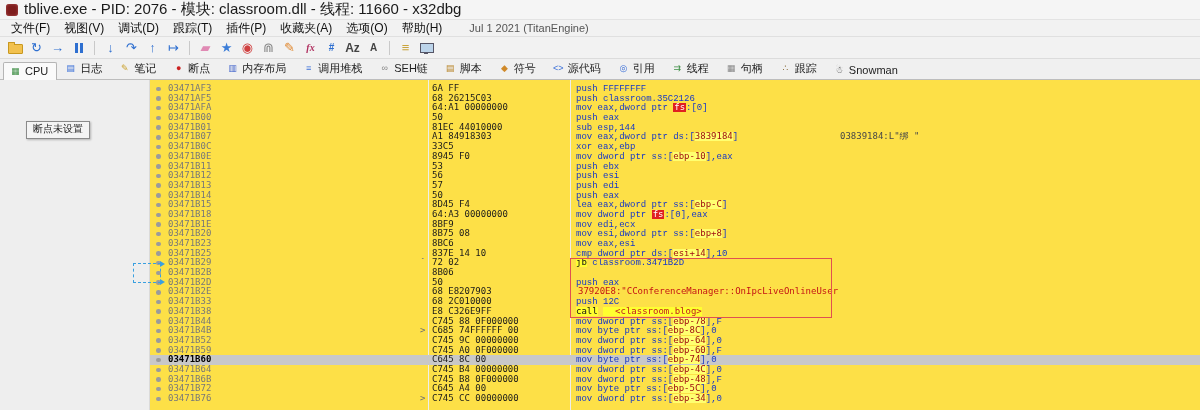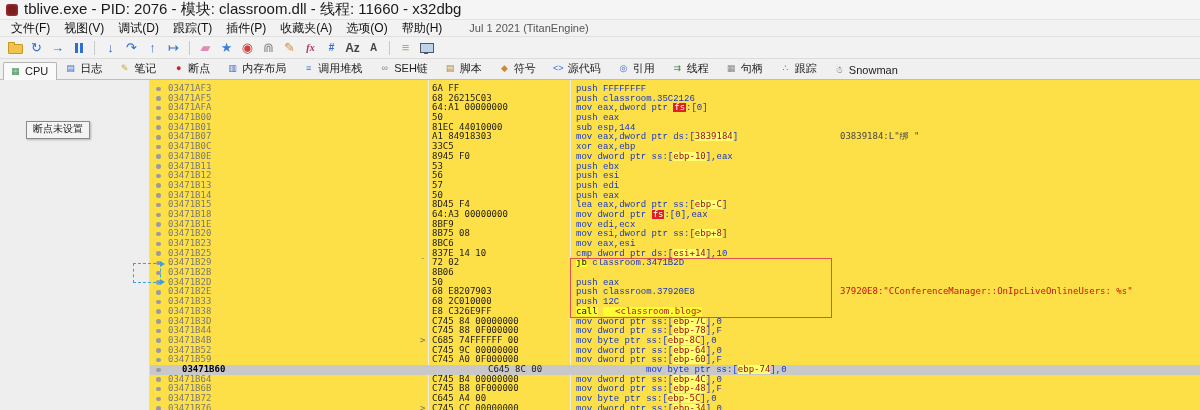--- a/index.html
+++ b/index.html
@@ -47,21 +47,21 @@
 
   
   .disasm{position:relative;height:330px;background:#fde047;overflow:hidden;
           font-family:"DejaVu Sans Mono",monospace;font-size:9px;}
   .leftpanel{position:absolute;left:0;top:0;width:150px;height:100%;
              background:#eeeeee;border-right:1px solid #dadada;box-sizing:border-box;}
   .colline{position:absolute;top:0;bottom:0;width:1px;background:#ededed;}
   .rows{position:absolute;left:150px;top:4px;right:0;}
   .drow{display:grid;grid-template-columns:18px 66px 186px 12px 144px 262px auto;
         height:9.7px;line-height:9.7px;white-space:pre;}
-  .drow.sel{background:#c8c8c8;gap:14px;}
+  .drow.sel{background:#c8c8c8;}
   .dcell{overflow:hidden;}
   .dot{position:relative;}
   .dot::after{content:'';position:absolute;left:6px;top:2.6px;width:4.5px;height:4.5px;
               border-radius:50%;background:#9b9b9b;}
   .addr{color:#787878;}
   .drow.sel .addr{color:#000;font-weight:bold;}
   .marker{color:#6e6e6e;}
   .bytes{color:#1a1a1a;}
   .comment{padding-left:2px;}
   .c-red{color:#c41414;}
@@ -224,24 +224,23 @@
         <div class="drow"><span class="dcell dot"></span><span class="dcell addr">03471B14</span><span class="dcell"></span><span class="dcell marker"></span><span class="dcell bytes">50</span><span class="dcell instr"><span class="t-ins">push eax</span></span><span class="dcell comment"></span></div>
         <div class="drow"><span class="dcell dot"></span><span class="dcell addr">03471B15</span><span class="dcell"></span><span class="dcell marker"></span><span class="dcell bytes">8D45 F4</span><span class="dcell instr"><span class="t-ins">lea eax,dword ptr ss:[</span><span class="t-mem">ebp-C</span><span class="t-ins">]</span></span><span class="dcell comment"></span></div>
         <div class="drow"><span class="dcell dot"></span><span class="dcell addr">03471B18</span><span class="dcell"></span><span class="dcell marker"></span><span class="dcell bytes">64:A3 00000000</span><span class="dcell instr"><span class="t-ins">mov dword ptr </span><span class="t-seg">fs</span><span class="t-ins">:[0],eax</span></span><span class="dcell comment"></span></div>
         <div class="drow"><span class="dcell dot"></span><span class="dcell addr">03471B1E</span><span class="dcell"></span><span class="dcell marker"></span><span class="dcell bytes">8BF9</span><span class="dcell instr"><span class="t-ins">mov edi,ecx</span></span><span class="dcell comment"></span></div>
         <div class="drow"><span class="dcell dot"></span><span class="dcell addr">03471B20</span><span class="dcell"></span><span class="dcell marker"></span><span class="dcell bytes">8B75 08</span><span class="dcell instr"><span class="t-ins">mov esi,dword ptr ss:[</span><span class="t-mem">ebp+8</span><span class="t-ins">]</span></span><span class="dcell comment"></span></div>
         <div class="drow"><span class="dcell dot"></span><span class="dcell addr">03471B23</span><span class="dcell"></span><span class="dcell marker"></span><span class="dcell bytes">8BC6</span><span class="dcell instr"><span class="t-ins">mov eax,esi</span></span><span class="dcell comment"></span></div>
         <div class="drow"><span class="dcell dot"></span><span class="dcell addr">03471B25</span><span class="dcell"></span><span class="dcell marker"></span><span class="dcell bytes">837E 14 10</span><span class="dcell instr"><span class="t-ins">cmp dword ptr ds:[</span><span class="t-mem">esi+14</span><span class="t-ins">],10</span></span><span class="dcell comment"></span></div>
         <div class="drow"><span class="dcell dot"></span><span class="dcell addr">03471B29</span><span class="dcell"></span><span class="dcell marker">ˇ</span><span class="dcell bytes">72 02</span><span class="dcell instr"><span class="t-hl">jb</span><span class="t-ins"> classroom.3471B2D</span></span><span class="dcell comment"></span></div>
         <div class="drow"><span class="dcell dot"></span><span class="dcell addr">03471B2B</span><span class="dcell"></span><span class="dcell marker"></span><span class="dcell bytes">8B06</span><span class="dcell comment"></span></div>
         <div class="drow"><span class="dcell dot"></span><span class="dcell addr">03471B2D</span><span class="dcell"></span><span class="dcell marker"></span><span class="dcell bytes">50</span><span class="dcell instr"><span class="t-ins">push eax</span></span><span class="dcell comment"></span></div>
-        <div class="drow"><span class="dcell dot"></span><span class="dcell addr">03471B2E</span><span class="dcell"></span><span class="dcell marker"></span><span class="dcell bytes">68 E8207903</span><span class="dcell instr"><span class="t-ins">push classroom.37920E8</span></span><span class="dcell comment c-red">37920E8:"CConferenceManager::OnIpcLiveOnlineUsers: %s"</span></div>
+        <div class="drow"><span class="dcell dot"></span><span class="dcell addr">03471B2E</span><span class="dcell"></span><span class="dcell marker"></span><span class="dcell bytes">68 E8207903</span><span class="dcell comment c-red">37920E8:"CConferenceManager::OnIpcLiveOnlineUsers: %s"</span></div>
         <div class="drow"><span class="dcell dot"></span><span class="dcell addr">03471B33</span><span class="dcell"></span><span class="dcell marker"></span><span class="dcell bytes">68 2C010000</span><span class="dcell instr"><span class="t-ins">push 12C</span></span><span class="dcell comment"></span></div>
         <div class="drow"><span class="dcell dot"></span><span class="dcell addr">03471B38</span><span class="dcell"></span><span class="dcell marker"></span><span class="dcell bytes">E8 C326E9FF</span><span class="dcell instr"><span class="t-hl">call</span><span class="t-ins"> </span><span class="t-hlr">&lt;classroom.blog&gt;</span></span><span class="dcell comment"></span></div>
-        <div class="drow"><span class="dcell dot"></span><span class="dcell addr">03471B3D</span><span class="dcell"></span><span class="dcell marker"></span><span class="dcell bytes">C745 84 00000000</span><span class="dcell instr"><span class="t-ins">mov dword ptr ss:[</span><span class="t-mem">ebp-7C</span><span class="t-ins">],0</span></span><span class="dcell comment"></span></div>
         <div class="drow"><span class="dcell dot"></span><span class="dcell addr">03471B44</span><span class="dcell"></span><span class="dcell marker"></span><span class="dcell bytes">C745 88 0F000000</span><span class="dcell instr"><span class="t-ins">mov dword ptr ss:[</span><span class="t-mem">ebp-78</span><span class="t-ins">],F</span></span><span class="dcell comment"></span></div>
         <div class="drow"><span class="dcell dot"></span><span class="dcell addr">03471B4B</span><span class="dcell"></span><span class="dcell marker">&gt;</span><span class="dcell bytes">C685 74FFFFFF 00</span><span class="dcell instr"><span class="t-ins">mov byte ptr ss:[</span><span class="t-mem">ebp-8C</span><span class="t-ins">],0</span></span><span class="dcell comment"></span></div>
         <div class="drow"><span class="dcell dot"></span><span class="dcell addr">03471B52</span><span class="dcell"></span><span class="dcell marker"></span><span class="dcell bytes">C745 9C 00000000</span><span class="dcell instr"><span class="t-ins">mov dword ptr ss:[</span><span class="t-mem">ebp-64</span><span class="t-ins">],0</span></span><span class="dcell comment"></span></div>
         <div class="drow"><span class="dcell dot"></span><span class="dcell addr">03471B59</span><span class="dcell"></span><span class="dcell marker"></span><span class="dcell bytes">C745 A0 0F000000</span><span class="dcell instr"><span class="t-ins">mov dword ptr ss:[</span><span class="t-mem">ebp-60</span><span class="t-ins">],F</span></span><span class="dcell comment"></span></div>
         <div class="drow sel"><span class="dcell dot"></span><span class="dcell addr">03471B60</span><span class="dcell"></span><span class="dcell marker"></span><span class="dcell bytes">C645 8C 00</span><span class="dcell instr"><span class="t-ins">mov byte ptr ss:[</span><span class="t-mem">ebp-74</span><span class="t-ins">],0</span></span><span class="dcell comment"></span></div>
         <div class="drow"><span class="dcell dot"></span><span class="dcell addr">03471B64</span><span class="dcell"></span><span class="dcell marker"></span><span class="dcell bytes">C745 B4 00000000</span><span class="dcell instr"><span class="t-ins">mov dword ptr ss:[</span><span class="t-mem">ebp-4C</span><span class="t-ins">],0</span></span><span class="dcell comment"></span></div>
         <div class="drow"><span class="dcell dot"></span><span class="dcell addr">03471B6B</span><span class="dcell"></span><span class="dcell marker"></span><span class="dcell bytes">C745 B8 0F000000</span><span class="dcell instr"><span class="t-ins">mov dword ptr ss:[</span><span class="t-mem">ebp-48</span><span class="t-ins">],F</span></span><span class="dcell comment"></span></div>
         <div class="drow"><span class="dcell dot"></span><span class="dcell addr">03471B72</span><span class="dcell"></span><span class="dcell marker"></span><span class="dcell bytes">C645 A4 00</span><span class="dcell instr"><span class="t-ins">mov byte ptr ss:[</span><span class="t-mem">ebp-5C</span><span class="t-ins">],0</span></span><span class="dcell comment"></span></div>
         <div class="drow"><span class="dcell dot"></span><span class="dcell addr">03471B76</span><span class="dcell"></span><span class="dcell marker">&gt;</span><span class="dcell bytes">C745 CC 00000000</span><span class="dcell instr"><span class="t-ins">mov dword ptr ss:[</span><span class="t-mem">ebp-34</span><span class="t-ins">],0</span></span><span class="dcell comment"></span></div>
       </div>

